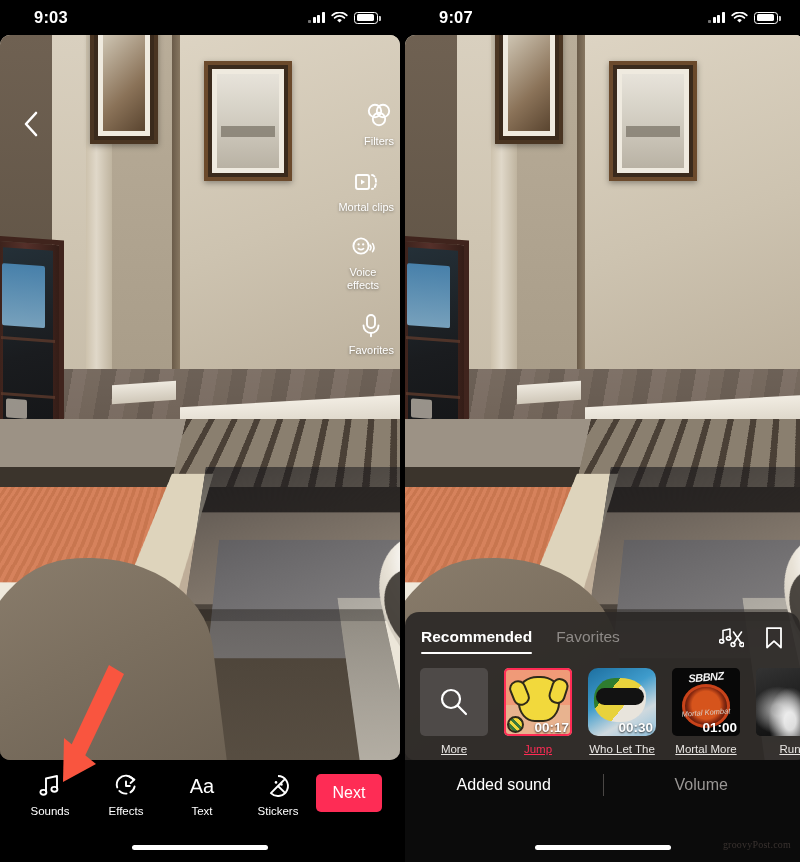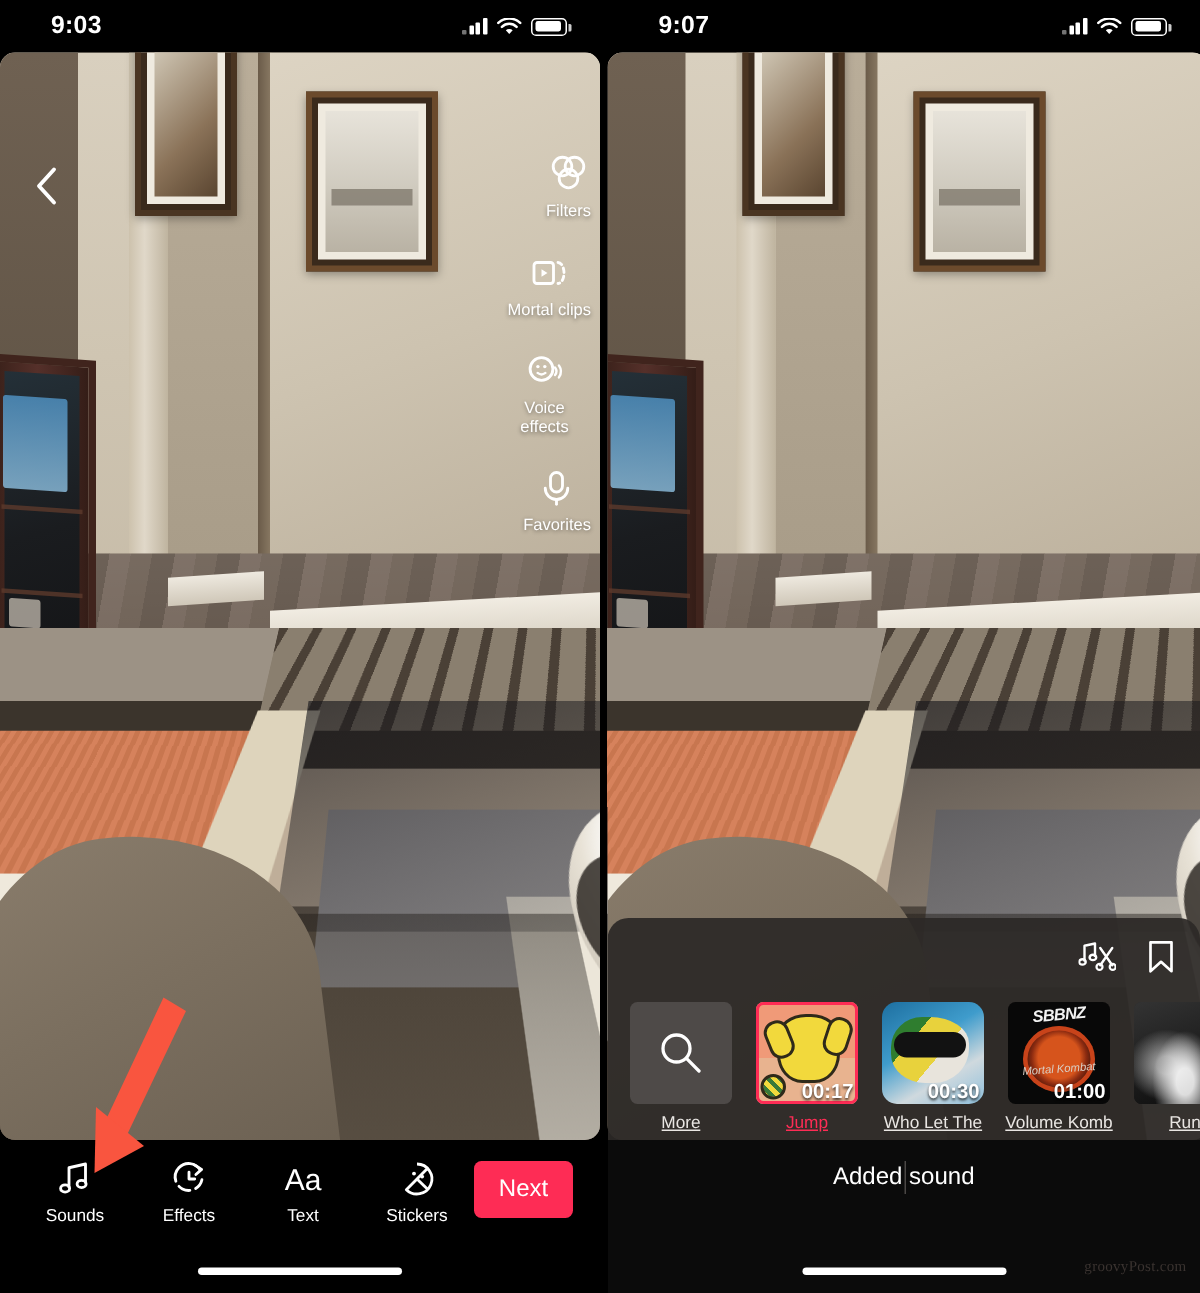--- a/index.html
+++ b/index.html
@@ -456,20 +456,24 @@
           <div class="r-shadow1"></div>
           <div class="r-shadow2"></div>
           <div class="ball"></div>
         </div>
         <div class="couch"></div>
       </div>
     </div>
 
     <div class="sound-panel">
       <div class="sp-head">
+        <div class="sp-tabs">
+          <div class="sp-tab active">Recommended</div>
+          <div class="sp-tab">Favorites</div>
+        </div>
         <div class="sp-actions">
           <div class="sp-act">
             <svg width="25" height="24" viewBox="0 0 25 24">
               <path d="M4 15 V4.5 L11 3 V12" stroke="#fff" stroke-width="1.6" fill="none" stroke-linejoin="round"></path>
               <ellipse cx="2.6" cy="15.3" rx="2.2" ry="1.8" stroke="#fff" stroke-width="1.6" fill="none"></ellipse>
               <ellipse cx="9.6" cy="12.3" rx="2.2" ry="1.8" stroke="#fff" stroke-width="1.6" fill="none"></ellipse>
               <path d="M14.5 6 L22.5 17.5 M22.5 6 L14.5 17.5" stroke="#fff" stroke-width="1.6" stroke-linecap="round"></path>
               <circle cx="14" cy="18.6" r="2" stroke="#fff" stroke-width="1.5" fill="none"></circle>
               <circle cx="22.8" cy="18.6" r="2" stroke="#fff" stroke-width="1.5" fill="none"></circle>
             </svg>
@@ -511,35 +515,36 @@
           <div class="sname">Who Let The</div>
         </div>
 
         <div class="sound">
           <div class="thumb th-mk">
             <div class="mk-ring"></div>
             <div class="mk-txt">SBBNZ</div>
             <div class="mk-sub">Mortal Kombat</div>
             <div class="dur">01:00</div>
           </div>
-          <div class="sname">Volume Komb</div>
+          <div class="sname">Mortal More</div>
         </div>
 
         <div class="sound">
           <div class="thumb th-run">
             <div class="run-art"></div>
 
           </div>
           <div class="sname">Run</div>
         </div>
       </div>
     </div>
 
     <div class="rb-tabs">
       <div class="rb-tab on">Added sound</div>
       <div class="rb-sep"></div>
+      <div class="rb-tab off">Volume</div>
     </div>
 
     <div class="home-ind"></div>
     <div class="watermark">groovyPost.com</div>
   </div>
 
 </div>
 
 </body></html>

